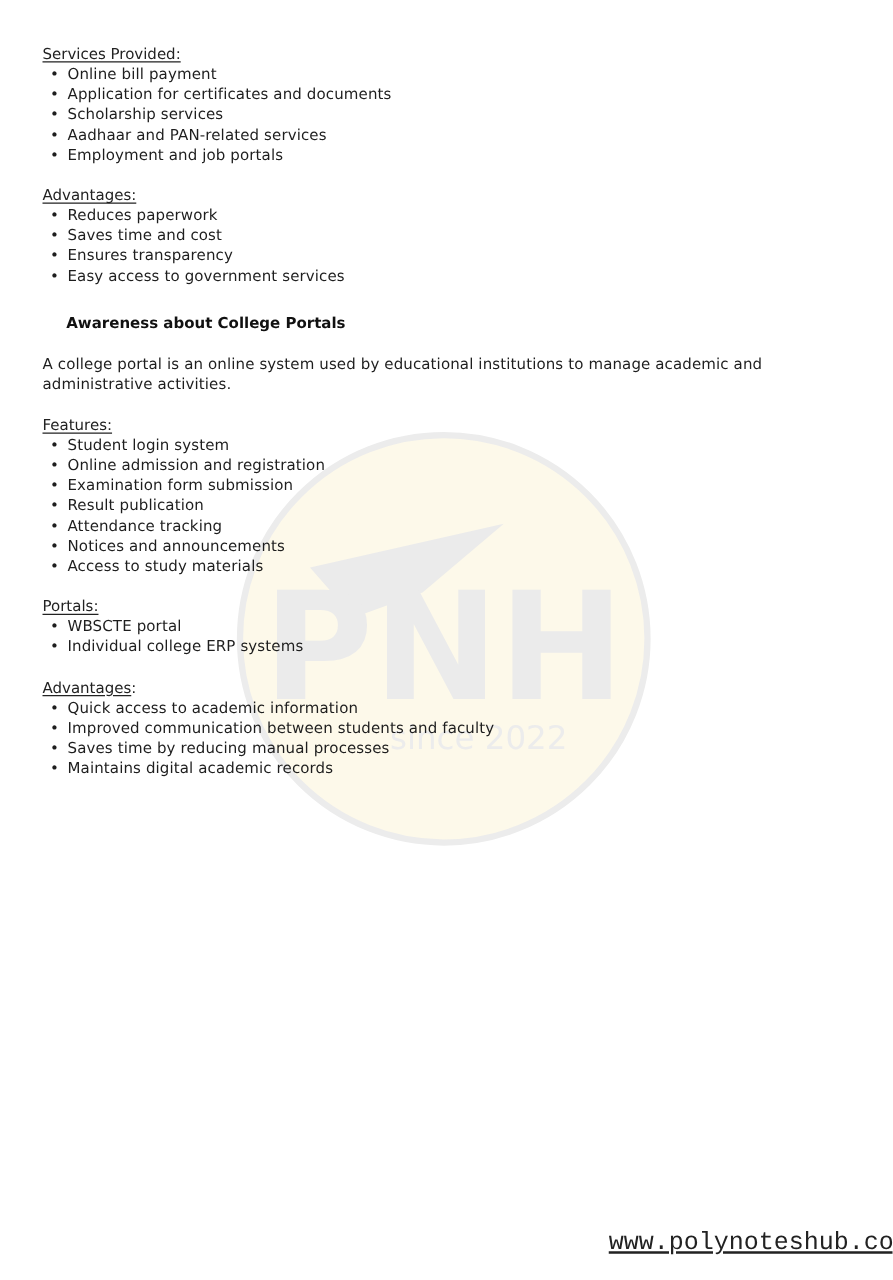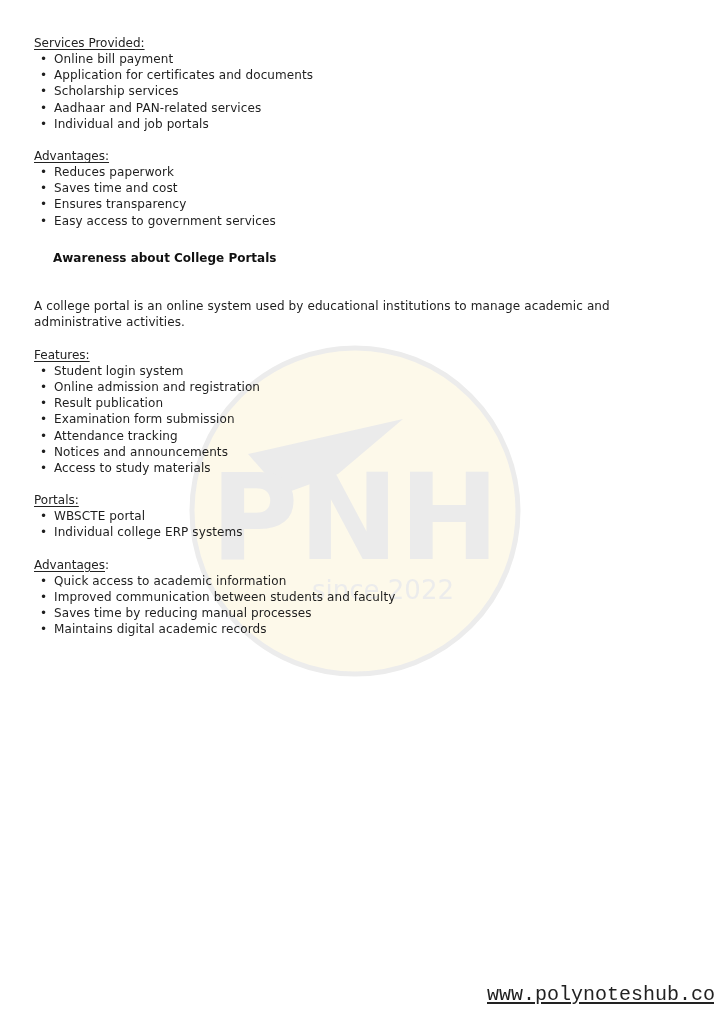--- a/index.html
+++ b/index.html
@@ -8,59 +8,59 @@
       font-family: "DejaVu Sans", sans-serif; color: #1a1a1a;
     }
     .watermark { position: absolute; left: 188px; top: 344px; width: 334px; height: 334px; z-index: 0; }
     .content { position: absolute; left: 34px; top: 35px; width: 650px; z-index: 1; }
     .sub { font-size: 12px; text-decoration: underline; text-underline-offset: 2px; line-height: 16px; color: #222; }
     ul { list-style: none; margin: 0; padding: 0; }
     li { font-size: 12px; line-height: 16.2px; position: relative; padding-left: 20px; color: #1e1e1e; letter-spacing: 0.1px; }
     li::before { content: "•"; position: absolute; left: 6px; top: 0; font-size: 12px; }
     .gap { height: 16px; }
     .heading { font-weight: bold; font-size: 12px; line-height: 16px; margin-top: 21px; color: #111; margin-left: 19px; }
-    .para { font-size: 12px; line-height: 16.5px; margin-top: 32px; color: #1e1e1e; letter-spacing: 0.1px; }
+    .para { font-size: 12px; line-height: 16.5px; margin-top: 17px; color: #1e1e1e; letter-spacing: 0.1px; }
     .footer { position: absolute; left: 487px; top: 983px; font-family: Liberation Mono, monospace; font-size: 20px; color: #222; text-decoration: underline; text-underline-offset: 2px; }
   </style>
 </head>
 <body>
 
 <svg class="watermark" viewBox="0 0 334 334">
   <circle cx="167" cy="167" r="163" fill="#fdf9ea" stroke="#ececec" stroke-width="5"></circle>
   <path d="M60 110 L 215 75 L 150 130 L 95 150 Z" fill="#ebebeb"></path>
   <text x="167" y="215" text-anchor="middle" font-family="DejaVu Sans, sans-serif" font-size="120" font-weight="bold" fill="#ebebeb">PNH</text>
   <text x="195" y="255" text-anchor="middle" font-family="DejaVu Sans, sans-serif" font-size="26" fill="#ececec">since 2022</text>
 </svg>
 
 <div class="content">
   <div class="sub">Services Provided:</div>
   <ul>
     <li>Online bill payment</li>
     <li>Application for certificates and documents</li>
     <li>Scholarship services</li>
     <li>Aadhaar and PAN-related services</li>
-    <li>Individual and job portals</li>
+    <li>Employment and job portals</li>
   </ul>
   <div class="gap"></div>
   <div class="sub">Advantages:</div>
   <ul>
     <li>Reduces paperwork</li>
     <li>Saves time and cost</li>
     <li>Ensures transparency</li>
     <li>Easy access to government services</li>
   </ul>
   <div class="heading">Awareness about College Portals</div>
   <div class="para">A college portal is an online system used by educational institutions to manage academic and administrative activities.</div>
   <div class="gap"></div>
   <div class="sub">Features:</div>
   <ul>
     <li>Student login system</li>
     <li>Online admission and registration</li>
+    <li>Examination form submission</li>
     <li>Result publication</li>
-    <li>Examination form submission</li>
     <li>Attendance tracking</li>
     <li>Notices and announcements</li>
     <li>Access to study materials</li>
   </ul>
   <div class="gap"></div>
   <div class="sub">Portals:</div>
   <ul>
     <li>WBSCTE portal</li>
     <li>Individual college ERP systems</li>
   </ul>

